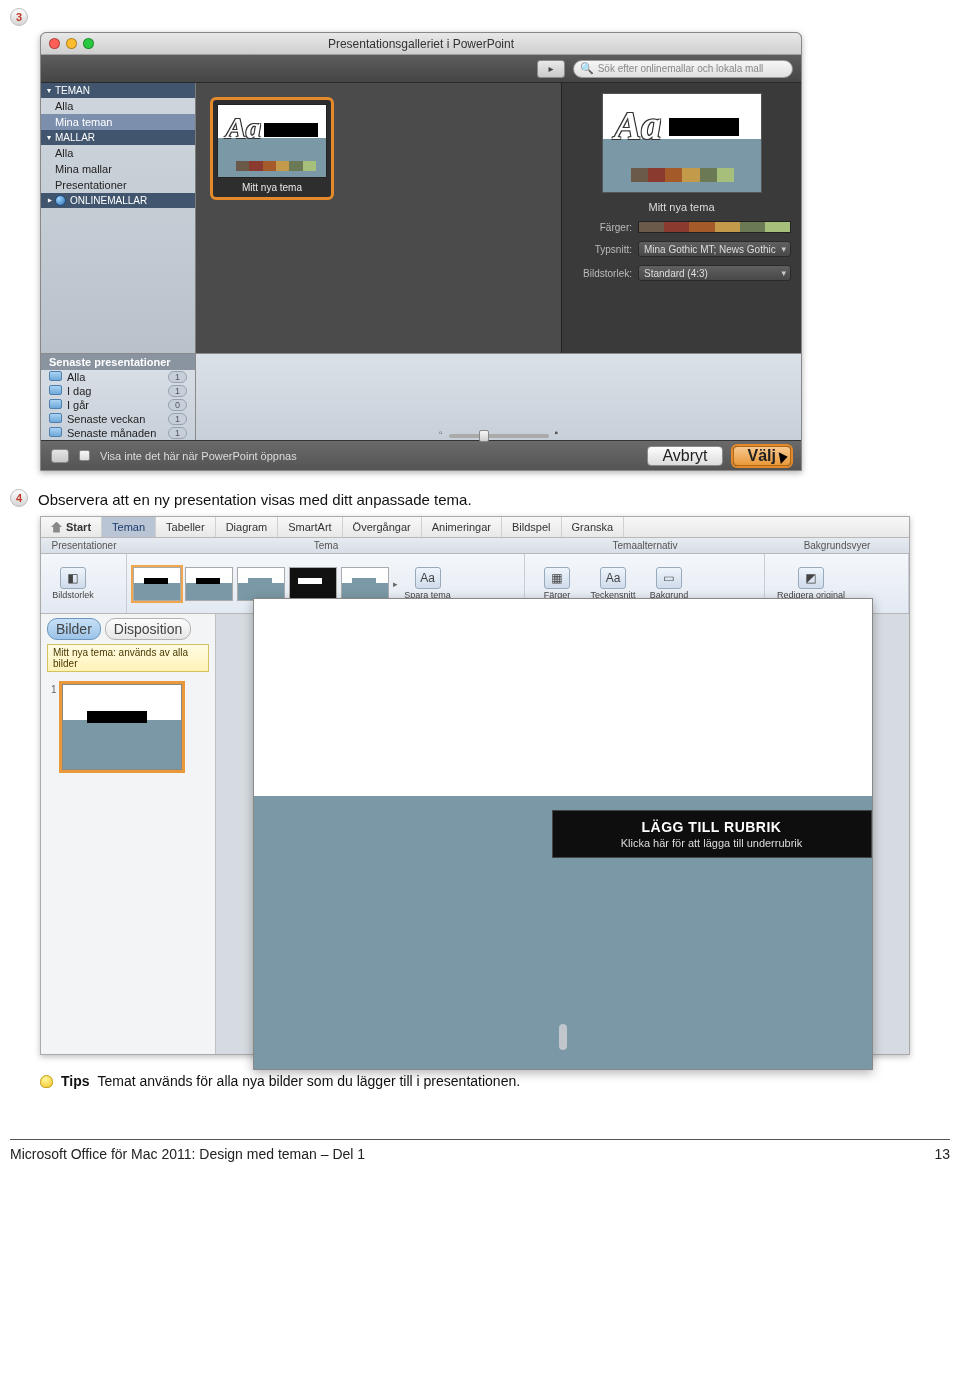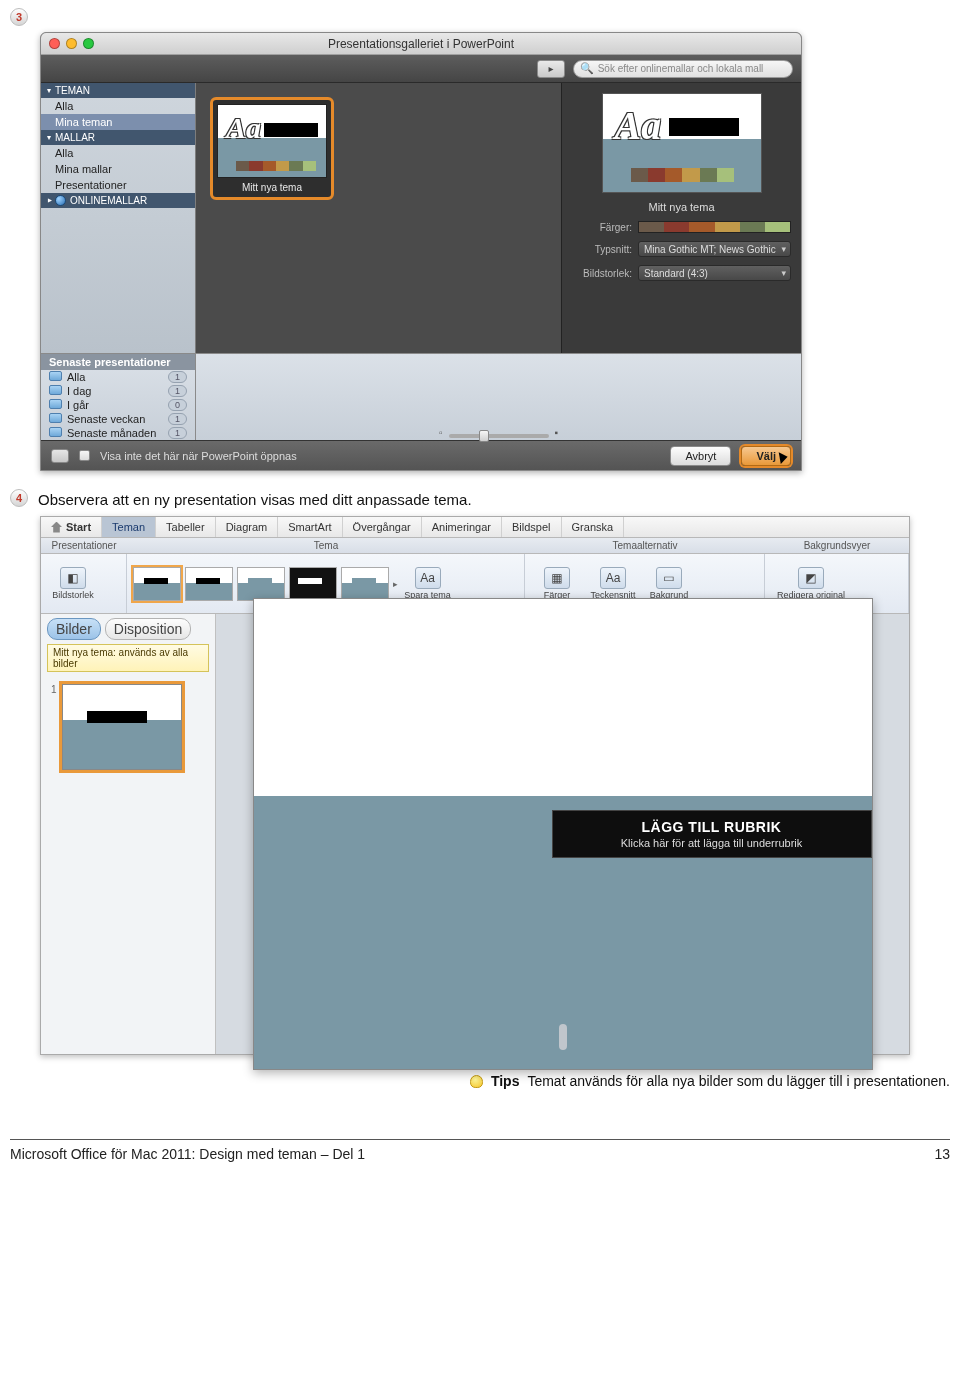--- a/index.html
+++ b/index.html
@@ -190,21 +190,21 @@
     border-top:1px solid #333;
     display:flex; align-items:center; padding:0 10px; gap:10px;
     color:#ddd; font-size:11px;
   }
   .g-footer .sq { width:18px; height:14px; background:linear-gradient(#e6e6e6,#c8c8c8); border:1px solid #888; border-radius:3px; }
   .g-footer .chk { width:11px; height:11px; background:linear-gradient(#f6f6f6,#dcdcdc); border:1px solid #888; border-radius:2px; }
   .g-footer .spacer { flex:1; }
   .mac-btn {
     height:20px; padding:0 14px; border-radius:4px;
     background:linear-gradient(#fdfdfd,#dcdcdc);
-    border:1px solid #8a8a8a; color:#222; font-size:11px;
+    border:1px solid #8a8a8a; color:#222; font-size:16px;
     display:flex; align-items:center;
   }
   .mac-btn.primary {
     background:linear-gradient(#f7c890,#e9993a);
     border:1px solid #b26a15;
     box-shadow: 0 0 0 2px #e58a2a;
     position:relative;
     font-weight:bold;
   }
   .cursor {
@@ -278,21 +278,21 @@
     box-shadow: 0 3px 10px rgba(0,0,0,.3);
     display:flex; align-items:center; justify-content:flex-end;
   }
   .title-box {
     width:320px; background:#0e0e0e; border:1px solid #444; padding:8px 10px; text-align:center;
   }
   .title-box .h { color:#fff; font-weight:bold; font-size:14px; letter-spacing:.5px; }
   .title-box .s { color:#ddd; font-size:11px; margin-top:2px; }
 
   
-  .tips-row { display:flex; align-items:center; gap:8px; margin:10px 0 40px 30px; font-size:14px;justify-content:flex-end; }
+  .tips-row { display:flex; align-items:center; gap:8px; margin:10px 0 40px 30px; font-size:14px; }
   .bulb { width:13px; height:13px; border-radius:50% 50% 40% 40%; background:radial-gradient(circle at 40% 30%,#fff89a,#f3c42c); border:1px solid #c49a10; }
   .tips-row b { font-weight:bold; }
 
   
   .page-footer {
     border-top: 1px solid #555;
     margin: 50px 10px 20px;
     padding-top: 6px;
     display:flex; justify-content:space-between;
     font-size: 14px; color:#222;

